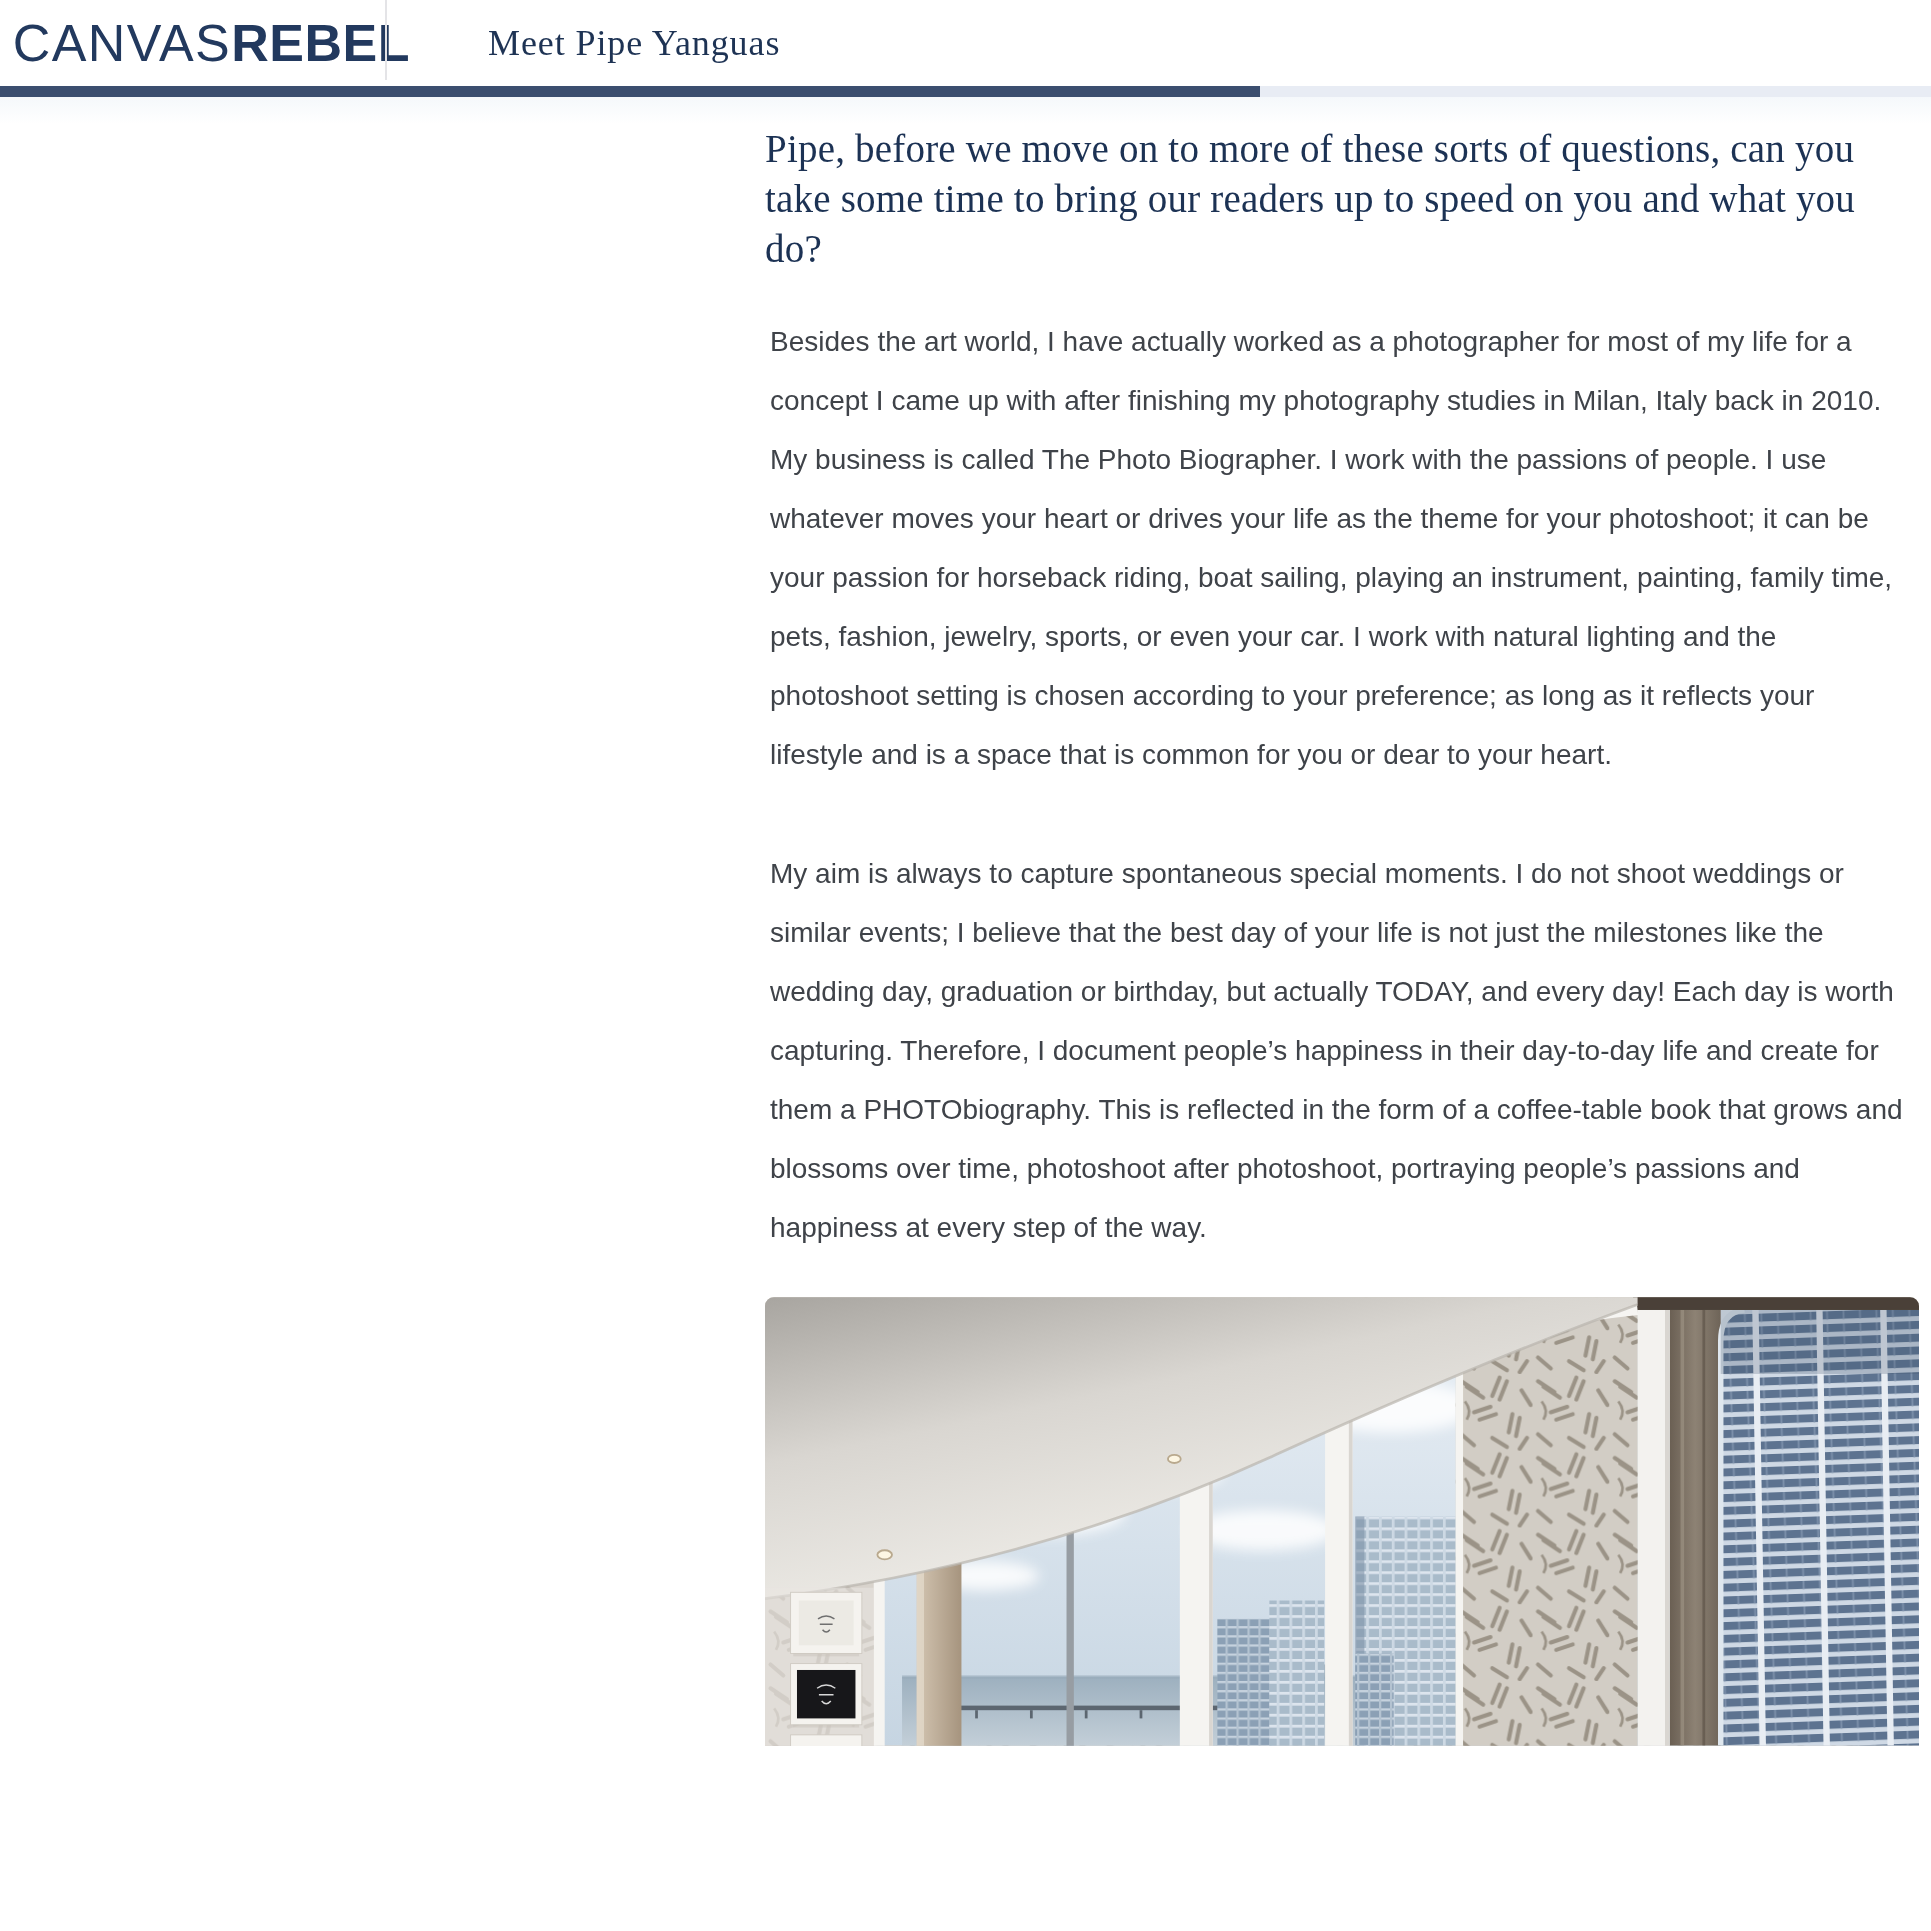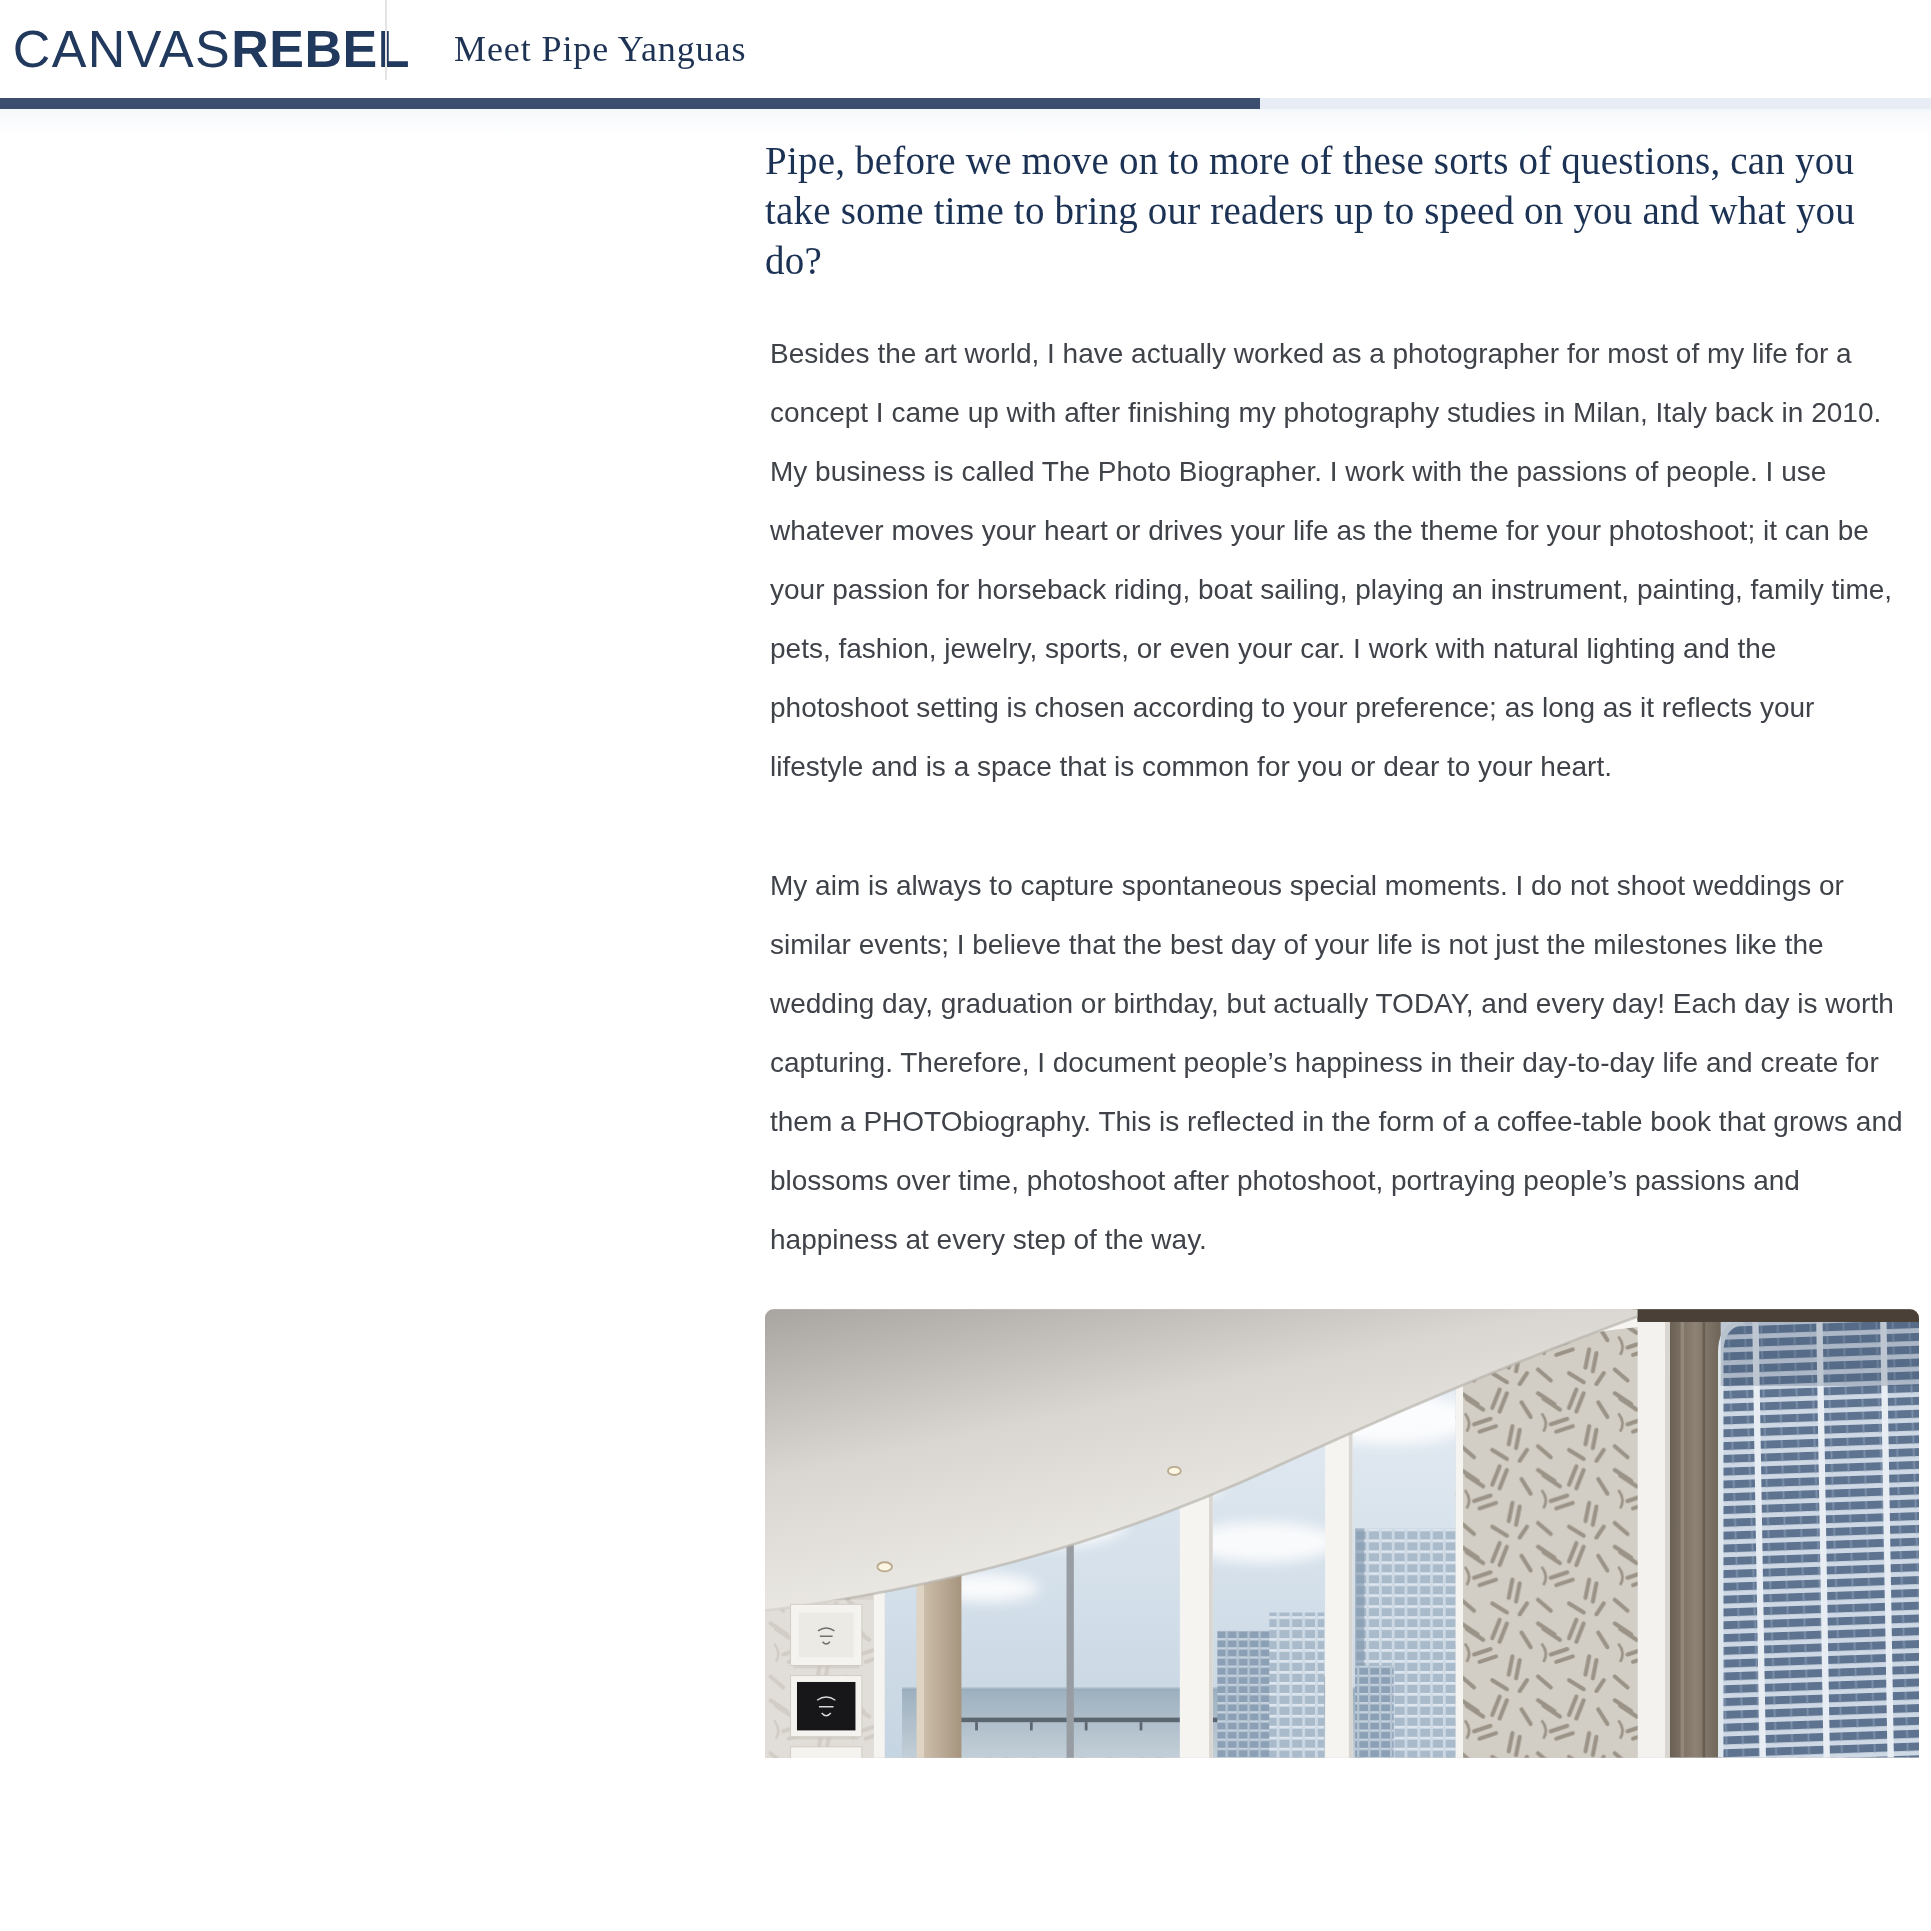--- a/index.html
+++ b/index.html
@@ -6,30 +6,30 @@
     --navy_logo:#22395e; --navy_title:#1e3354; --navy_heading:#1c3254;
     --body_text:#3f4349; --bar:#3b4e6f; --track:#e8ecf4; --divider:#e4e4e7;
   }
   *{box-sizing:border-box;}
   html,body{margin:0;padding:0;}
   body{
     width:1932px;height:1932px;overflow:hidden;background:#ffffff;
     font-family:"Liberation Sans",sans-serif;
   }
   
-  .header{position:relative;height:98px;background:#fff;}
+  .header{position:relative;height:86px;background:#fff;}
   .logo{
     position:absolute;left:12.8px;top:50%;transform:translateY(-50%);
     font-size:52px;line-height:1;color:var(--navy_logo);
     font-weight:300;letter-spacing:1.4px;white-space:nowrap;cursor:pointer;
   }
   .logo .bold{font-weight:800;letter-spacing:0.5px;}
   .vdivider{position:absolute;left:385px;top:0;width:1.8px;height:80px;background:var(--divider);}
   .article-title{
-    position:absolute;left:454px;top:50%;transform:translateY(-50%);
+    position:absolute;left:488px;top:50%;transform:translateY(-50%);
     font-family:"Liberation Serif",serif;font-size:36px;color:var(--navy_title);
     letter-spacing:0.9px;white-space:nowrap;
   }
   
   .progress{height:11px;background:var(--track);}
   .progress-fill{height:100%;width:65.2%;background:var(--bar);}
   .header-strip{height:27.4px;background:linear-gradient(#f5f8fb,#ffffff);}
   
   .content{width:1154px;margin-left:765px;}
   .question-heading{

